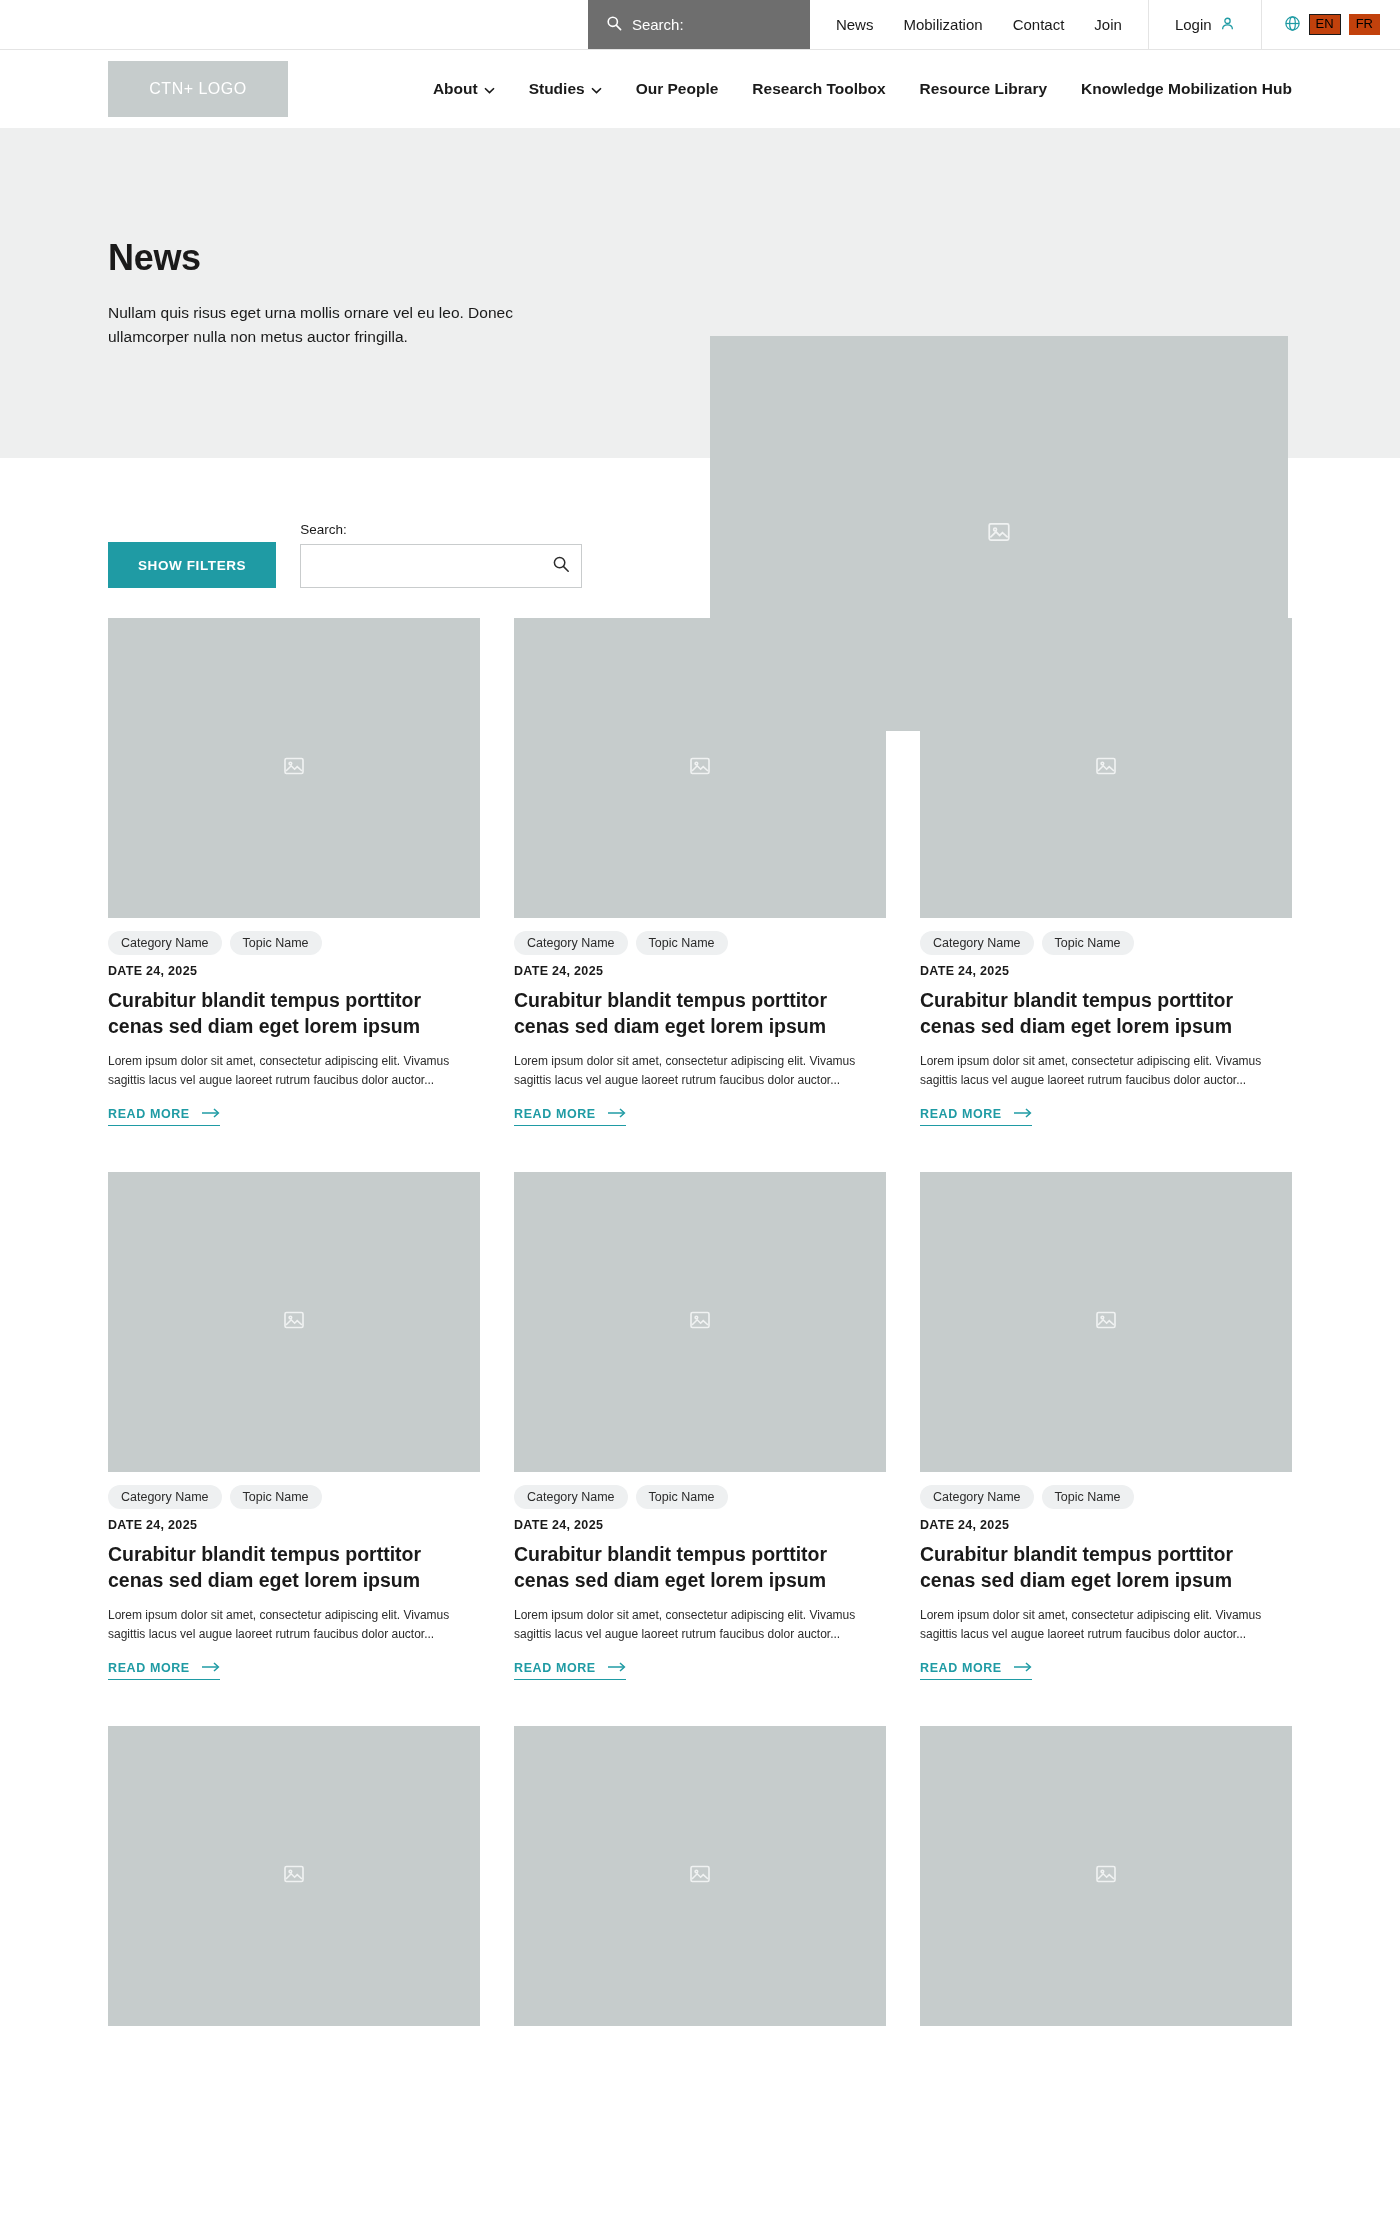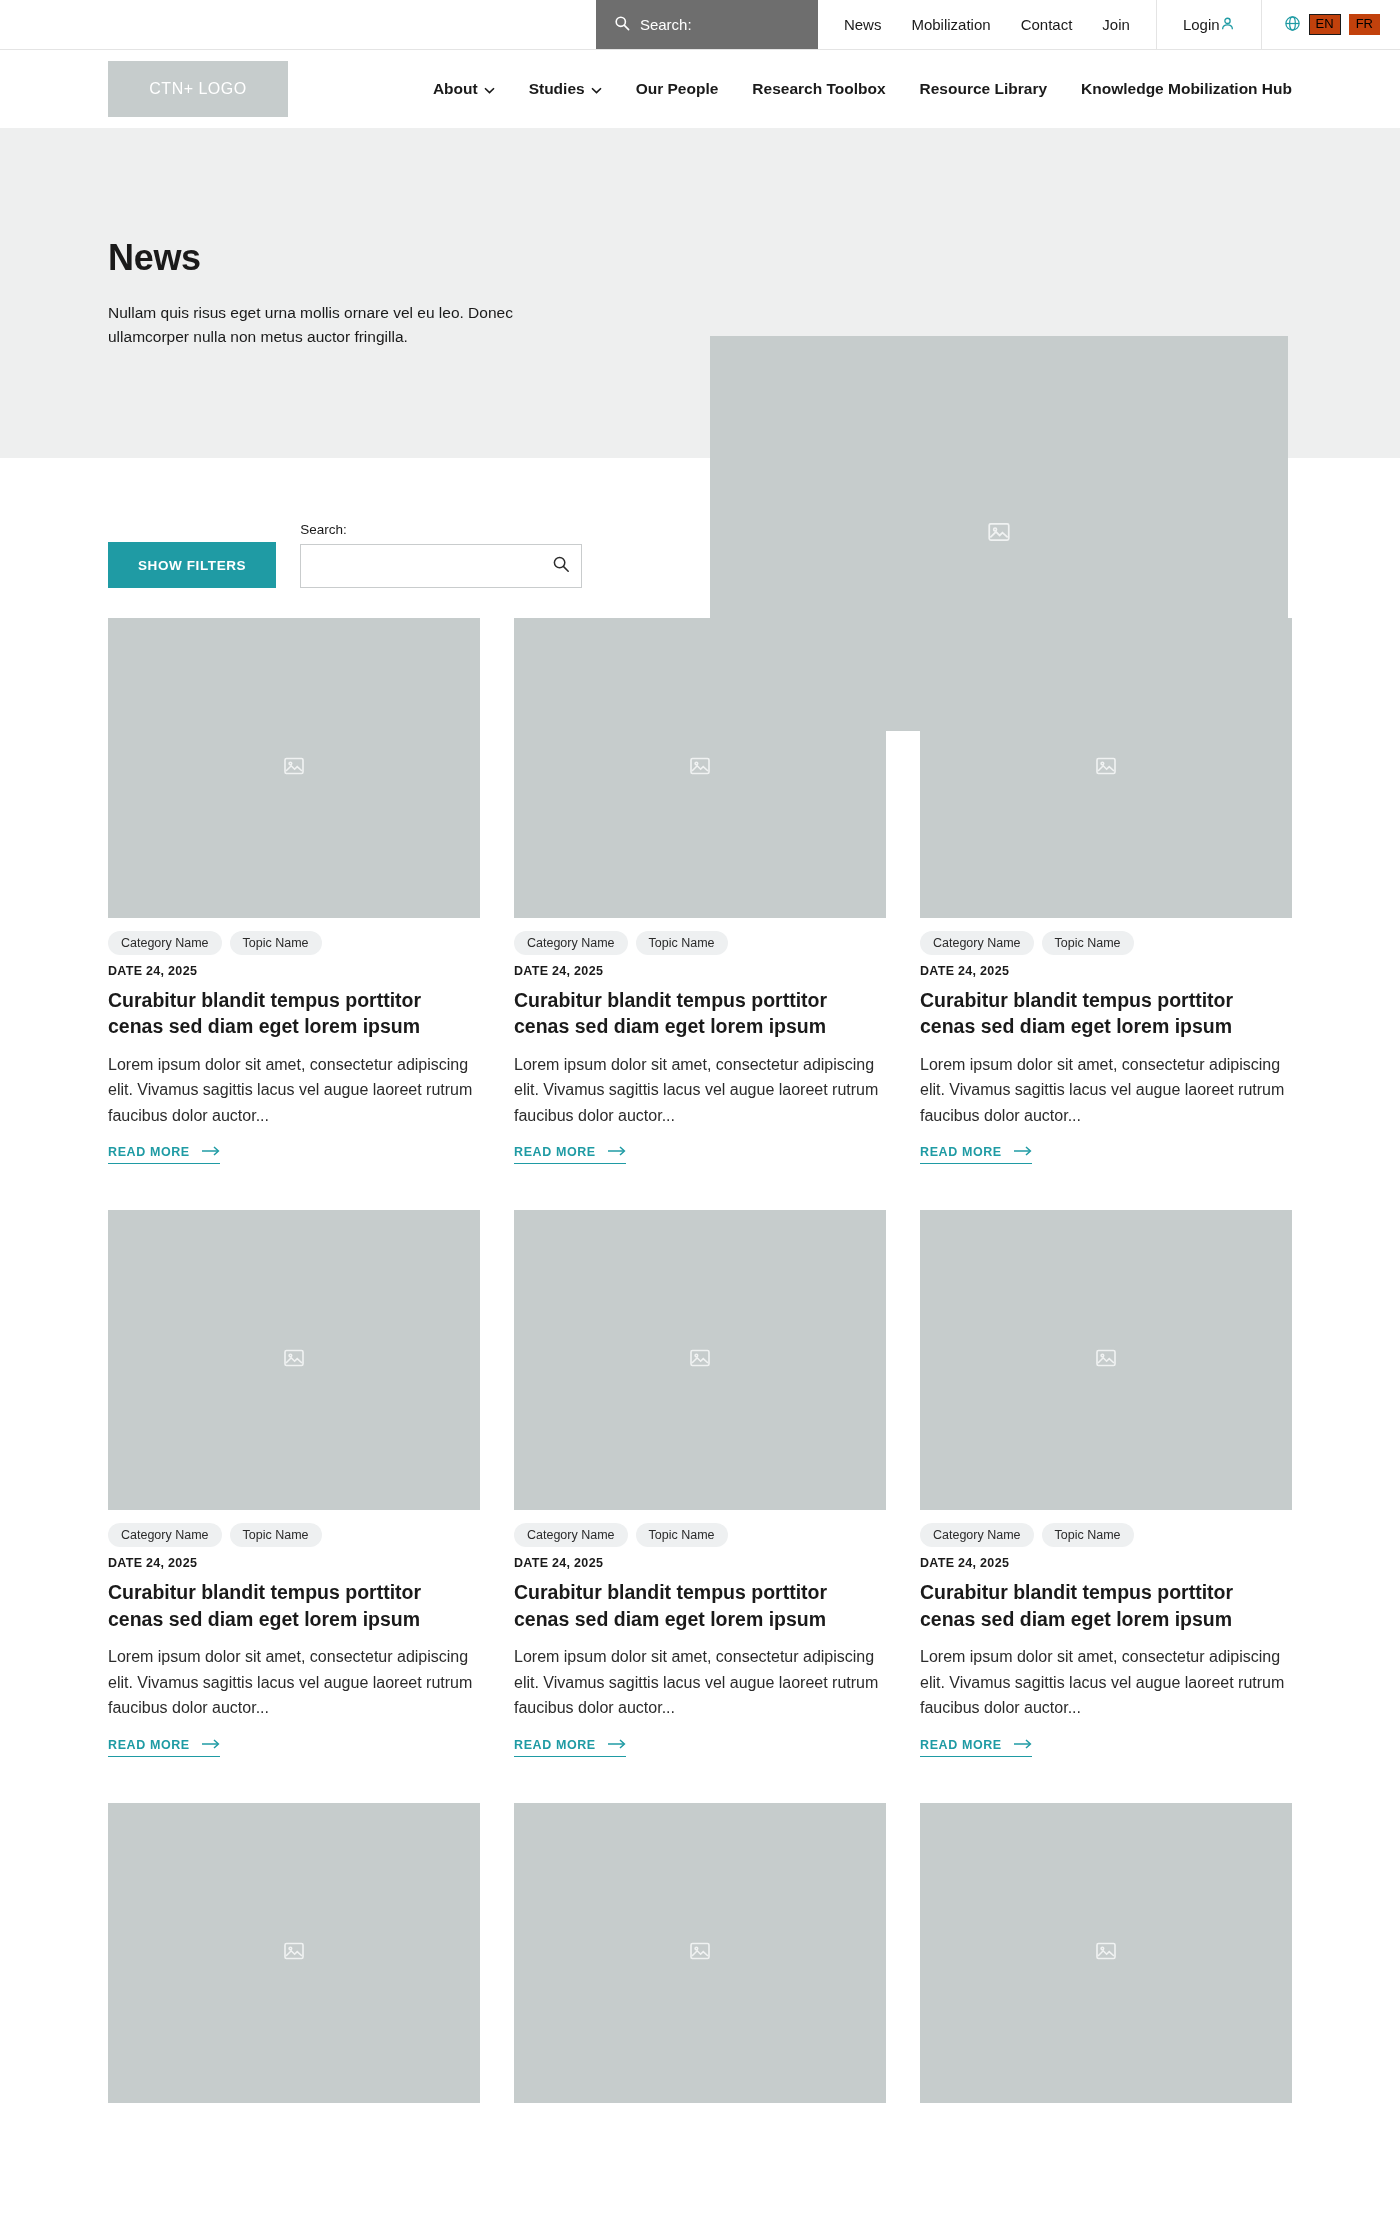--- a/index.html
+++ b/index.html
@@ -35,20 +35,21 @@
     display: flex;
     align-items: center;
     gap: 30px;
     padding: 0 26px;
     font-size: 15px;
   }
   .topbar-links a { color: #1a1a1a; text-decoration: none; }
   .topbar-login {
     display: flex;
     align-items: center;
+    gap: 8px;
     padding: 0 26px;
     border-left: 1px solid #e4e4e4;
     border-right: 1px solid #e4e4e4;
     font-size: 15px;
   }
   .topbar-lang {
     display: flex;
     align-items: center;
     gap: 8px;
     padding: 0 20px 0 22px;
@@ -209,21 +210,21 @@
     letter-spacing: .3px;
     margin-bottom: 9px;
   }
   .card-title {
     font-size: 19.5px;
     line-height: 1.35;
     font-weight: bold;
     margin: 0 0 12px 0;
   }
   .card-desc {
-    font-size: 16px;
+    font-size: 12px;
     line-height: 1.6;
     margin: 0 0 14px 0;
     color: #2b2b2b;
   }
   .read-more {
     display: inline-flex;
     align-items: center;
     gap: 12px;
     font-size: 12.5px;
     font-weight: bold;

